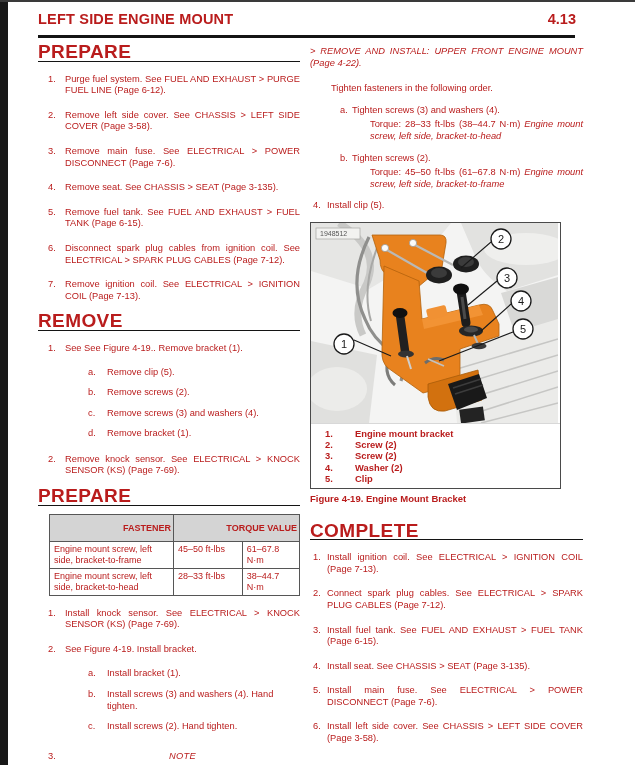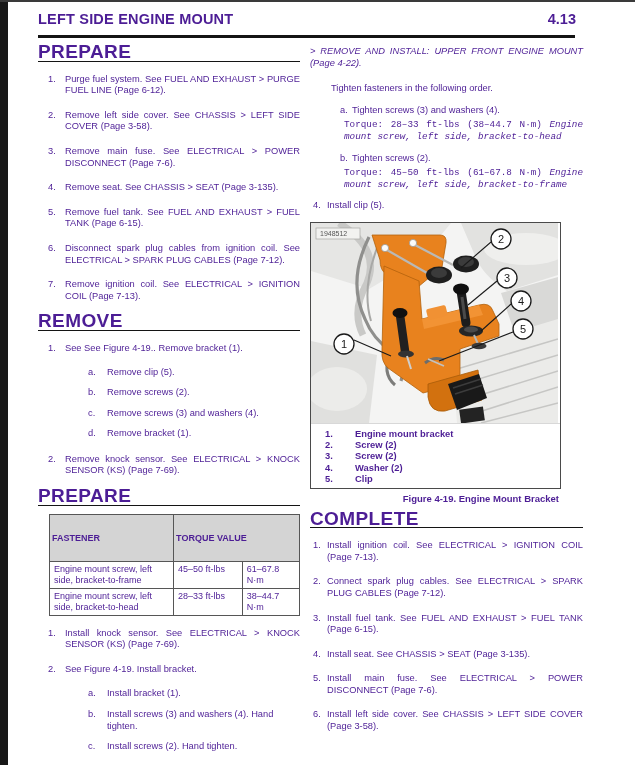--- a/index.html
+++ b/index.html
@@ -1,18 +1,18 @@
 <!DOCTYPE html>
 <html><head>
 <meta charset="utf-8">
 <style>
   html,body { margin:0; padding:0; background:#ffffff; }
   .page {
     position:relative; width:635px; height:765px; background:#ffffff;
-    overflow:hidden; font-family:"Liberation Sans", sans-serif; color:#4c1d95;
+    overflow:hidden; font-family:"Liberation Sans", sans-serif; color:#b91c1c;
   }
   .edge-bar { position:absolute; left:0; top:0; width:8px; height:765px; background:#181818; }
   .top-edge { position:absolute; left:0; top:0; width:635px; height:2px; background:#3a3a3a; }
 
   .hdr-title { position:absolute; left:38px; top:11px; font-size:14.5px; font-weight:bold; letter-spacing:0.2px; }
   .hdr-num   { position:absolute; right:59px; top:11px; font-size:14.5px; font-weight:bold; }
   .hdr-rule  { position:absolute; left:38px; top:35px; width:537px; height:2.5px; background:#141414; }
 
   .col { position:absolute; top:46px; font-size:9.3px; line-height:11.6px; }
   .col-left  { left:38px;  width:262px; }
@@ -30,44 +30,44 @@
 
   .sub { display:flex; margin:0 0 9px 50px; }
   .sub .letter { flex:none; width:19px; }
   .sub .txt { flex:1; }
 
   
   .col-right .step { padding-left:3px; }
   .col-right .step .num { width:14px; }
   .col-right .sub { margin-left:30px; }
   .col-right .sub .letter { width:12px; }
-  .torque { margin:3px 0 10px 34px; text-align:justify;font-family:Liberation Mono, monospace; }
+  .torque { margin:3px 0 10px 60px; text-align:justify; }
   .it { font-style:italic; }
   .crossref { font-style:italic; text-align:justify; margin:0 0 14px 0; }
   .intro { margin:0 0 10px 21px; }
 
   table.torque-table {
     border-collapse:collapse; margin:0 0 0 11px; font-size:9px; line-height:10.8px;
     border:1.4px solid #4a4a4a;
   }
   table.torque-table th, table.torque-table td { border:1px solid #565656; padding:2px 3px 2px 4px; vertical-align:top; }
-  table.torque-table th { background:#d4d4d4; font-weight:bold; text-align:left; padding:18px 2px; }
+  table.torque-table th { background:#d4d4d4; font-weight:bold; text-align:right; padding:8px 2px; }
   td.c-f { width:118px; } td.c-lb { width:62px; } td.c-nm { width:50px; }
 
   .note-row { display:flex; margin:18px 0 2px 0; padding-left:10px; }
   .note-row .num { flex:none; width:17px; }
   .note-row .note-label { flex:1; text-align:center; font-style:italic; letter-spacing:0.3px; }
   .note-text { font-style:italic; text-align:justify; margin-top:1px; }
 
   .figure-box { width:249px; border:1px solid #4a4a4a; margin-top:10px; background:#ffffff; }
   .figure-photo { display:block; }
   .legend { padding:4px 0 4px 0; border-top:1px solid #d8d8d8; }
   .legend-row { display:flex; font-weight:bold; font-size:9.4px; line-height:11.2px; }
   .legend-row .lnum { flex:none; width:30px; padding-left:14px; }
-  .fig-caption { width:249px; text-align:right; font-weight:bold; font-size:9.5px; margin:4px 0 8px 0; }
+  .fig-caption { width:249px; text-align:left; font-weight:bold; font-size:9.5px; margin:4px 0 20px 0; }
 </style>
 </head>
 <body>
 
 <div class="page">
   <div class="edge-bar"></div>
   <div class="top-edge"></div>
 
   <div class="hdr-title">LEFT SIDE ENGINE MOUNT</div>
   <div class="hdr-num">4.13</div>

